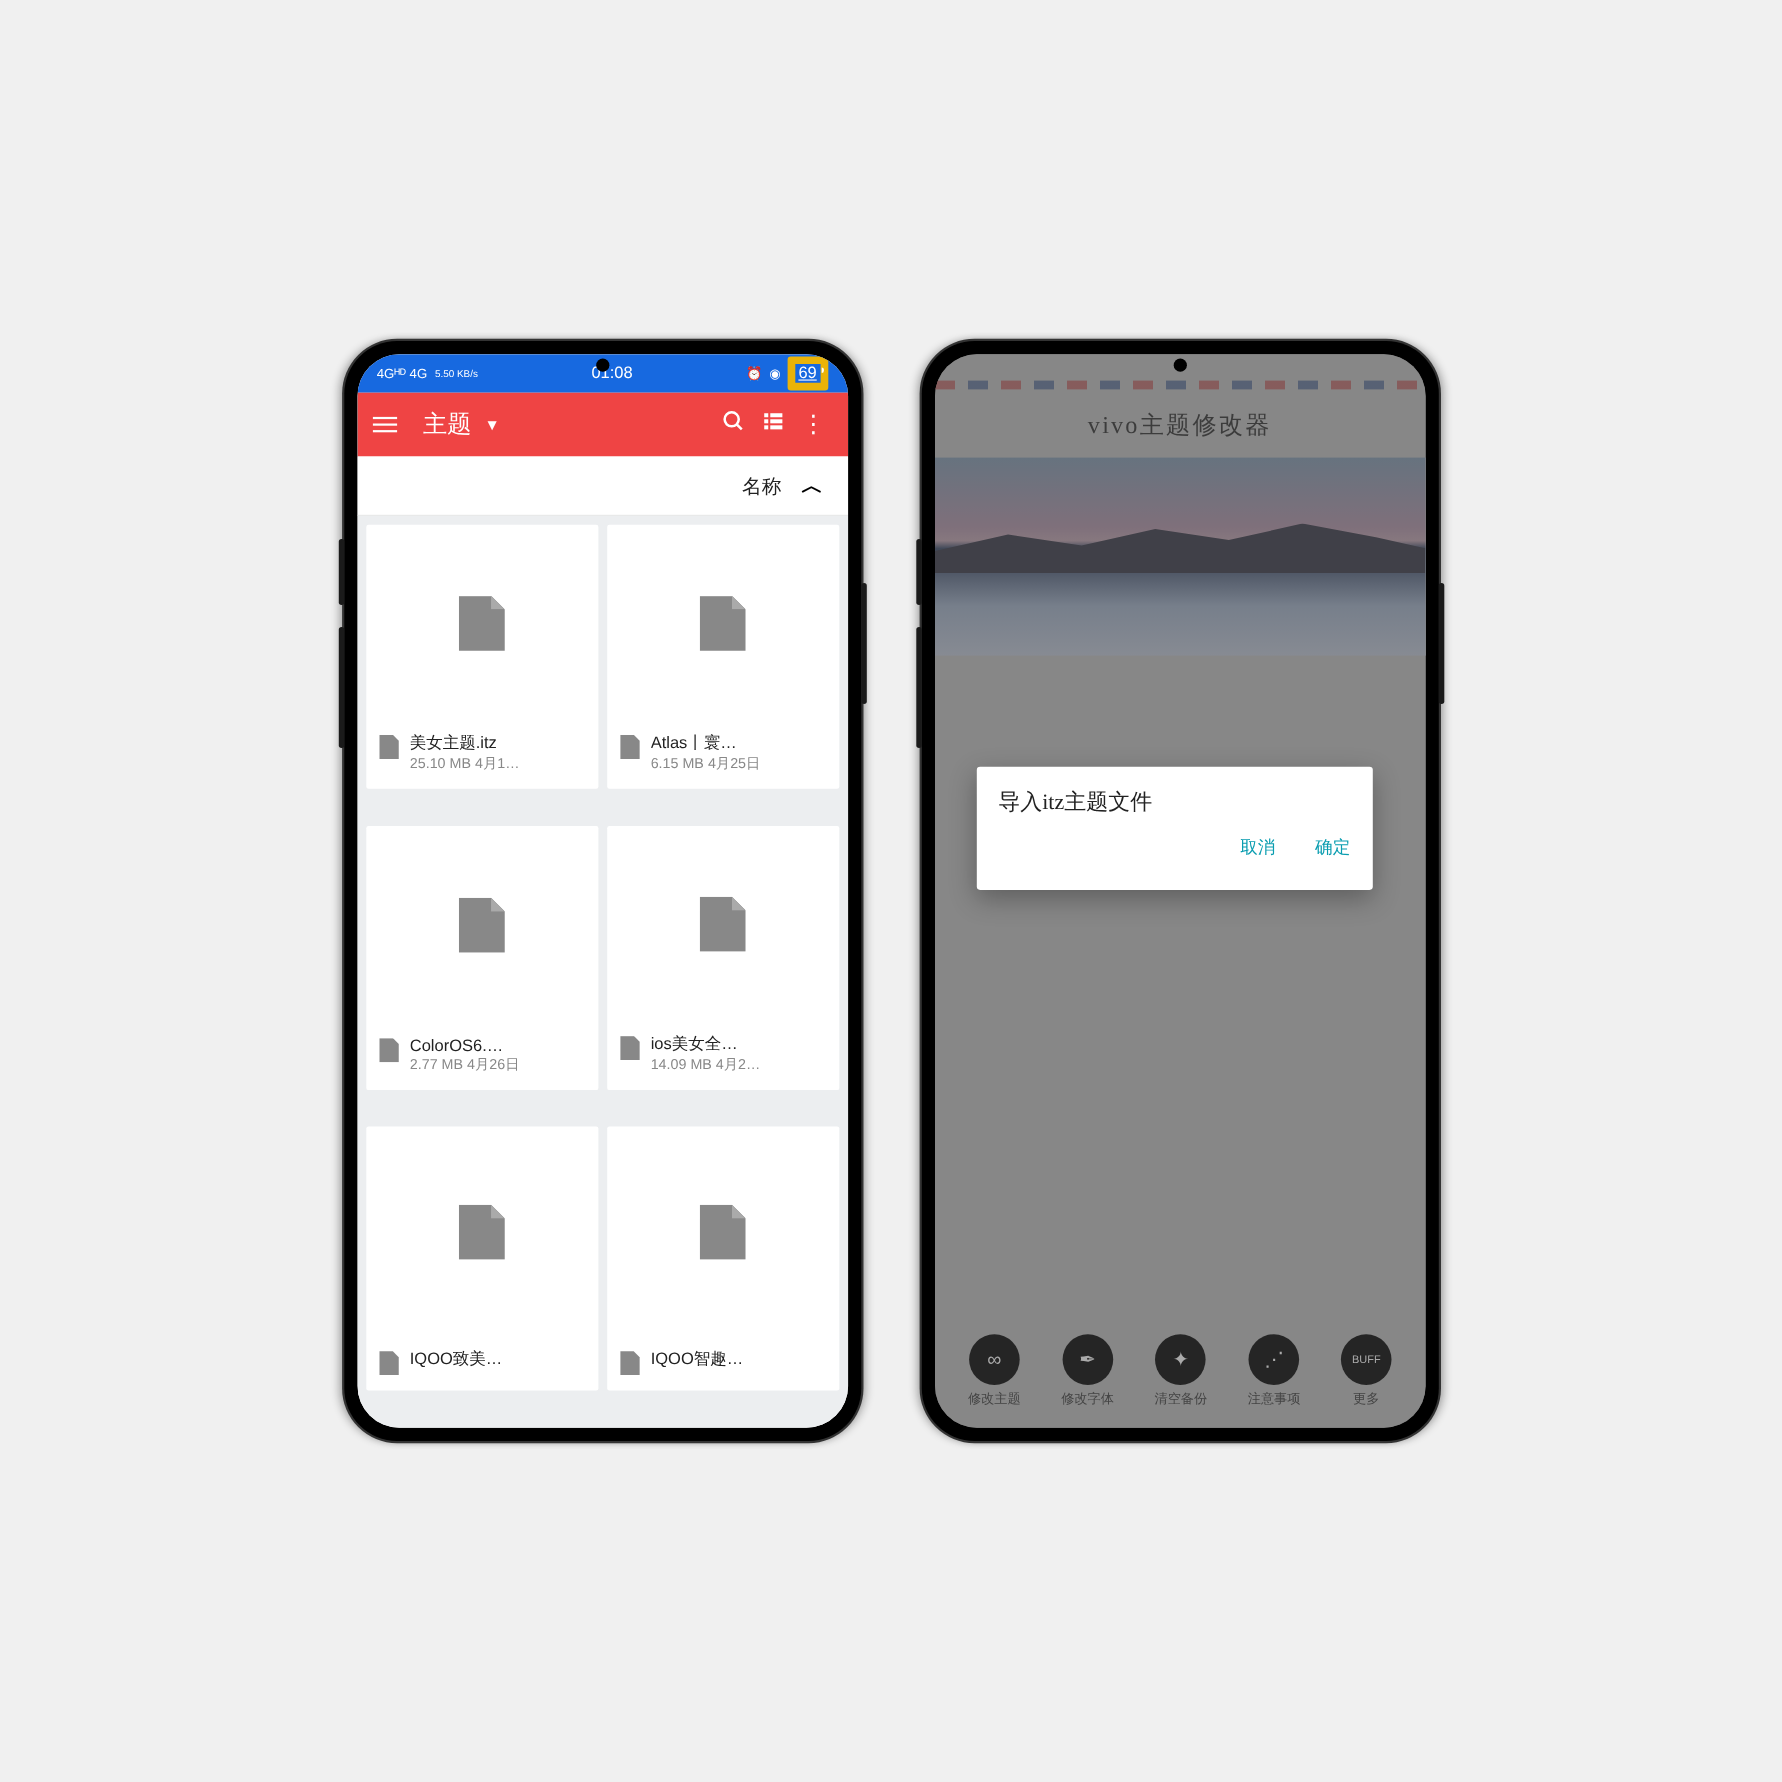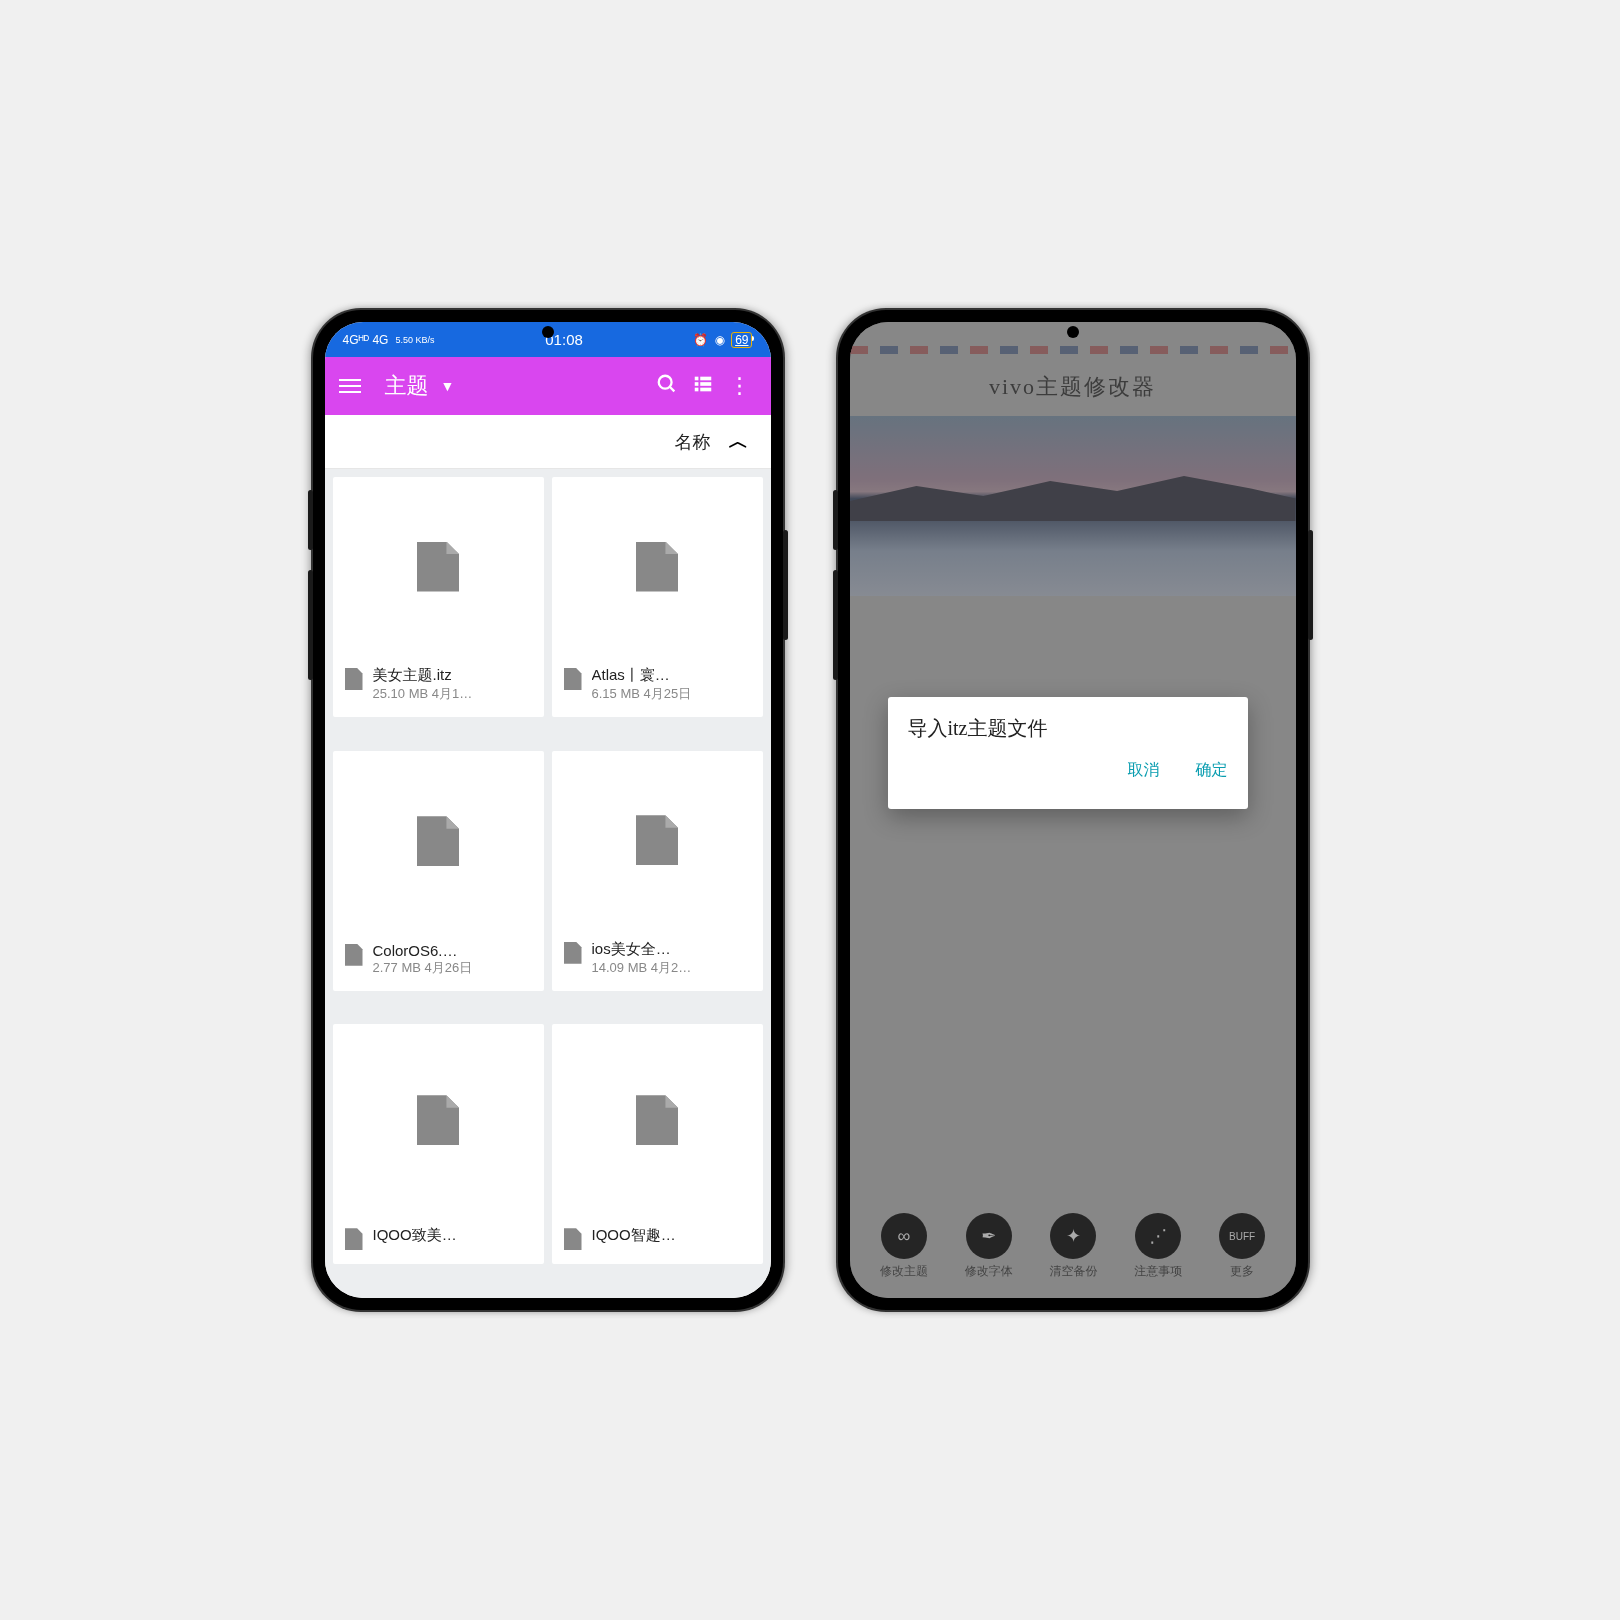--- a/index.html
+++ b/index.html
@@ -51,21 +51,21 @@
   display: flex;
   align-items: center;
   justify-content: space-between;
   padding: 0 18px;
   font-size: 12px;
 }
 .status-left { display: flex; align-items: center; gap: 3px; }
 .status-right { display: flex; align-items: center; gap: 6px; }
 .app-bar {
   height: 58px;
-  background: #d946ef;
+  background: #ef4444;
   display: flex;
   align-items: center;
   padding: 0 14px;
   color: #fff;
 }
 .hamburger { width: 22px; display: flex; flex-direction: column; gap: 4px; margin-right: 24px; }
 .hamburger span { height: 2px; background: #fff; }
 .app-title { font-size: 22px; font-weight: 400; flex: 0 0 auto; }
 .chevron-down { margin-left: 12px; font-size: 14px; }
 .spacer { flex: 1; }
@@ -175,21 +175,21 @@
   width: 46px; height: 46px;
   background: rgba(32,32,32,0.95);
   border-radius: 50%;
   display: flex;
   align-items: center;
   justify-content: center;
   color: #aaa;
   font-size: 18px;
 }
 .nav-label { font-size: 12px; color: #444; font-family: Liberation Sans, sans-serif; }
-.battery { display: inline-flex; align-items: center; border: 1px solid #eab308; border-radius: 3px; padding: 0 3px; font-size: 12px; position: relative; text-decoration: underline; }
+.battery { display: inline-flex; align-items: center; border: 7px solid #eab308; border-radius: 3px; padding: 0 3px; font-size: 15px; position: relative; text-decoration: underline; }
 .battery::after { content:''; position: absolute; right: -3px; top: 3px; width: 2px; height: 5px; background: #fff; border-radius: 0 2px 2px 0; }
 </style>
 </head>
 <body>
 
 <div class="phone">
   <div class="side-btn left" style="top:180px;height:60px"></div>
   <div class="side-btn left" style="top:260px;height:110px"></div>
   <div class="side-btn right" style="top:220px;height:110px"></div>
   <div class="screen">

